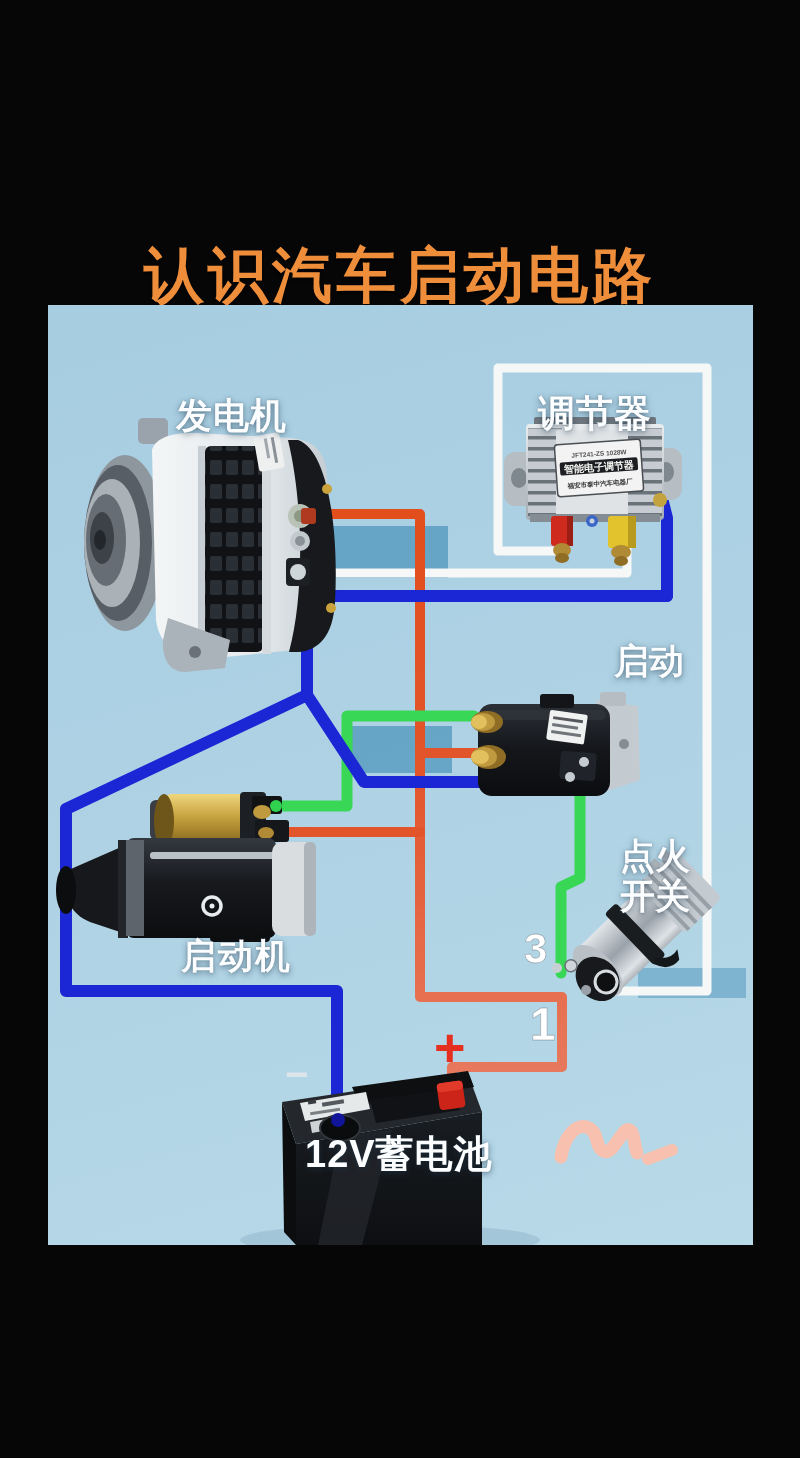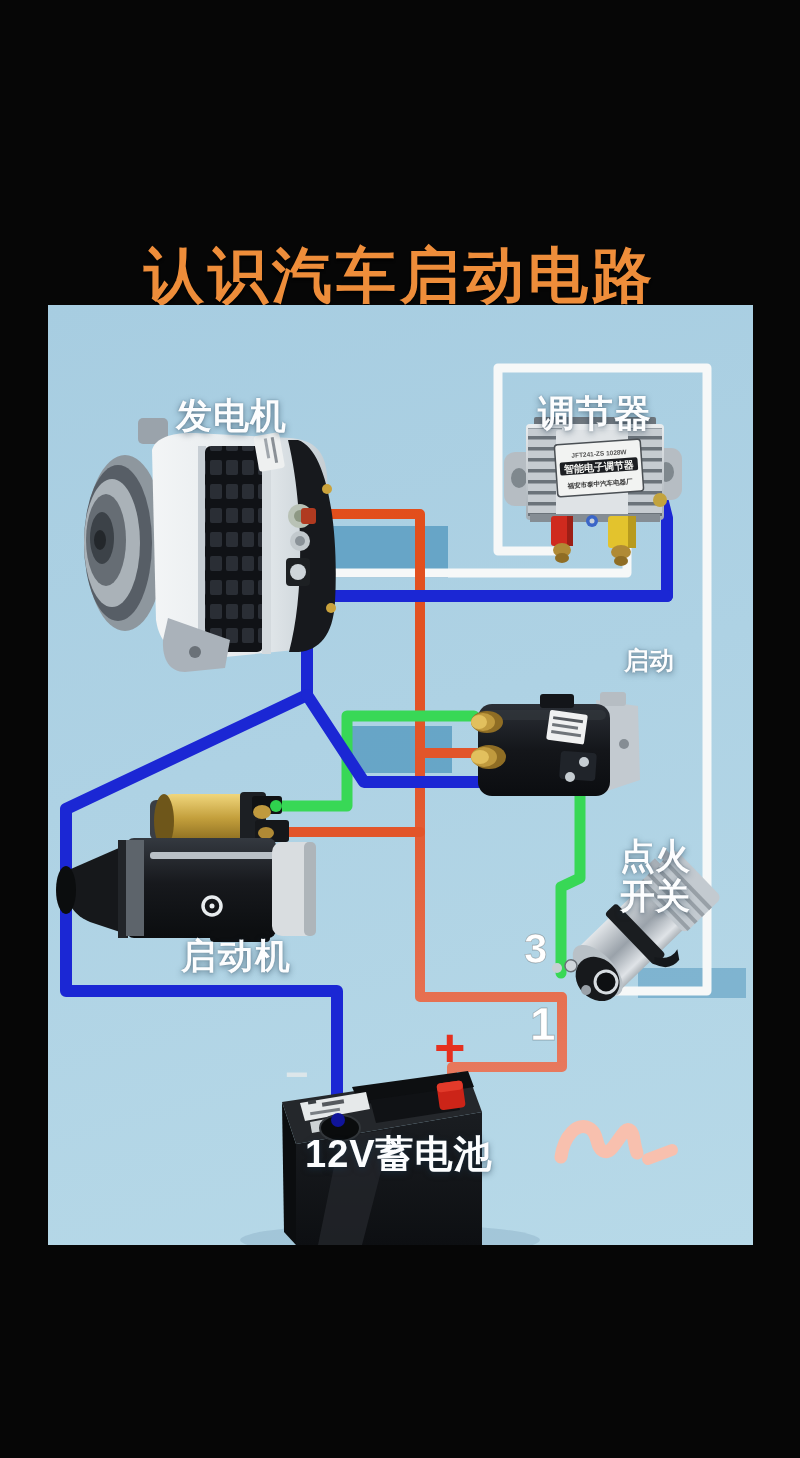--- a/index.html
+++ b/index.html
@@ -7,21 +7,21 @@
          font-family:"Liberation Sans",sans-serif;}
   .photo{position:absolute;left:48px;top:305px;width:705px;height:940px;
          background:linear-gradient(165deg,#a7cde1 0%,#aed2e4 45%,#b7d9e8 100%);}
   .title{position:absolute;left:0;top:236px;width:100%;text-align:center;
          font-size:60px;font-weight:800;color:#ee8d3a;letter-spacing:4px;
          text-shadow:0 3px 2px rgba(0,0,0,.55);white-space:nowrap;}
   .lbl{position:absolute;color:#fcfdfe;font-weight:700;white-space:nowrap;
        text-shadow:0 2px 6px rgba(30,55,75,.55),0 0 2px rgba(30,55,75,.35);}
   #lbl-alt{left:176px;top:392px;font-size:36px;letter-spacing:1px;}
   #lbl-reg{left:538px;top:389px;font-size:37px;letter-spacing:1px;}
-  #lbl-relay{left:592px;top:640px;width:114px;text-align:center;font-size:25px;line-height:41px;}
+  #lbl-relay{left:592px;top:640px;width:114px;text-align:center;font-size:35px;line-height:41px;}
   #lbl-ign{left:615px;top:836px;width:80px;text-align:center;font-size:35px;line-height:40px;}
   #lbl-starter{left:181px;top:933px;font-size:35px;letter-spacing:2px;}
   #lbl-batt{left:305px;top:1129px;font-size:38px;font-weight:800;letter-spacing:1px;}
   svg{position:absolute;left:0;top:0;}
   svg text{font-family:"Liberation Sans",sans-serif;font-weight:800;}
   .wire{fill:none;stroke-linecap:round;stroke-linejoin:round;}
 </style>
 </head>
 <body>
 

